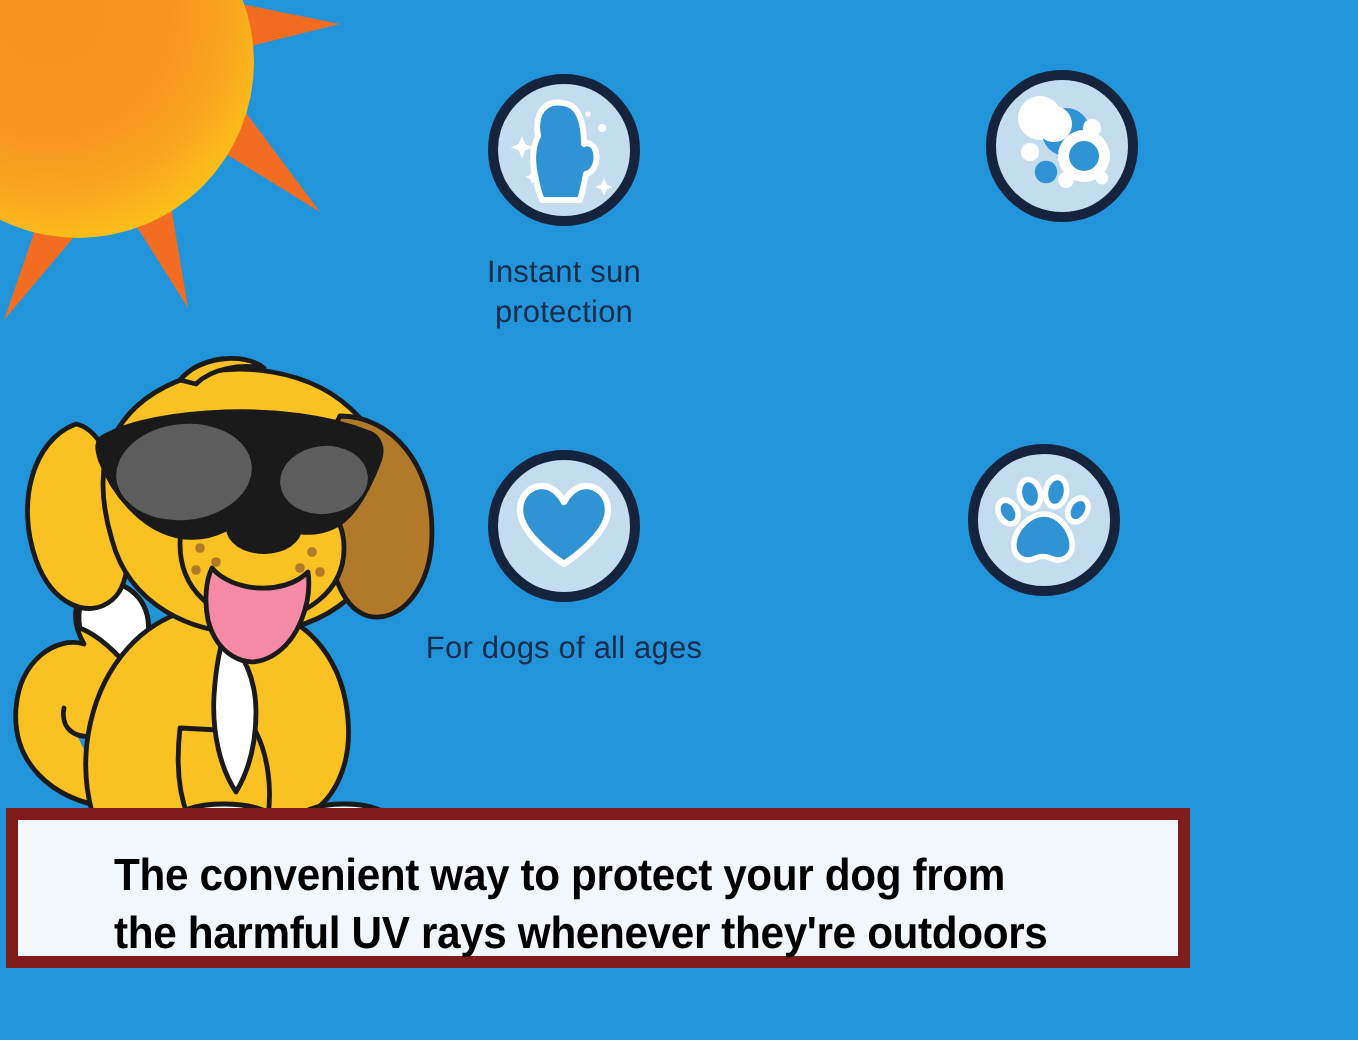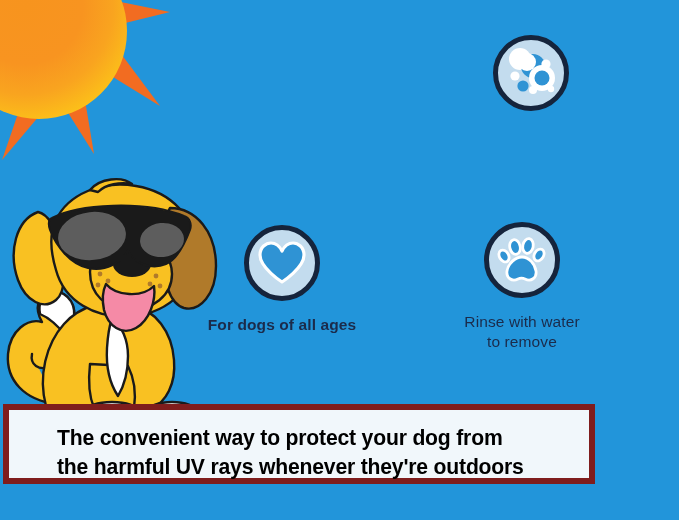--- a/index.html
+++ b/index.html
@@ -70,21 +70,21 @@
     margin-top: 14px;
     color: #1b2b4b;
     font-size: 15.5px;
     line-height: 1.30;
     letter-spacing: 0.1px;
     white-space: pre-line;
   }
 
   #feature-1 { left: 186px; top: 37px; width: 192px; }
   #feature-2 { left: 418px; top: 35px; width: 226px; }
-  #feature-3 { left: 186px; top: 225px; width: 192px; font-weight: bold; }
+  #feature-3 { left: 186px; top: 225px; width: 192px; }
   #feature-4 { left: 425px; top: 222px; width: 194px; }
 
   
   #banner {
     position: absolute;
     left: 3px;
     top: 404px;
     width: 592px;
     height: 80px;
     background: #f1f7fb;
@@ -178,20 +178,40 @@
                  C190,78 182,92 172,96 C158,102 140,96 134,82
                  C128,94 112,104 94,100 C76,96 62,78 56,62 C54,56 54,52 58,50 Z" fill="#1a1a1a" stroke="#1a1a1a" stroke-width="2"></path>
         <ellipse cx="98" cy="68" rx="34" ry="24" fill="#5d5d5d" stroke="none" transform="rotate(-6 98 68)"></ellipse>
         <ellipse cx="168" cy="72" rx="22" ry="17" fill="#5d5d5d" stroke="none" transform="rotate(-6 168 72)"></ellipse>
 
         <path d="M96,22 C106,10 128,8 138,16 C126,14 112,16 104,24 Z" fill="#f9c122"></path>
       </g>
     </svg>
   </div>
 
+  <div class="feature" id="feature-1">
+    <div class="badge">
+      <svg width="66" height="66" viewBox="0 0 66 66">
+        <g stroke="#ffffff" stroke-width="3" stroke-linejoin="round" fill="#2f93d4">
+          <path d="M24,11 C20,14 19,20 20,26 C17,32 17,40 19,48 C20,53 21,56 22,58
+                   L41,58 C42,55 43,50 44,45 C48,44 50,39 49,34 C48,30 45,29 43,30
+                   C43,24 42,17 39,13 C36,9 28,8 24,11 Z"></path>
+        </g>
+        <g fill="#ffffff" stroke="none">
+          <path d="M12,26 l1.6,4 4,1.6 -4,1.6 -1.6,4 -1.6,-4 -4,-1.6 4,-1.6 Z"></path>
+          <path d="M53,47 l1.3,3.2 3.2,1.3 -3.2,1.3 -1.3,3.2 -1.3,-3.2 -3.2,-1.3 3.2,-1.3 Z"></path>
+          <path d="M17,43 l1,2.5 2.5,1 -2.5,1 -1,2.5 -1,-2.5 -2.5,-1 2.5,-1 Z"></path>
+          <circle cx="52" cy="22" r="2"></circle>
+          <circle cx="45" cy="15" r="1.3"></circle>
+        </g>
+      </svg>
+    </div>
+    <div class="feature-label">Instant sun
+protection</div>
+  </div>
 
   <div class="feature" id="feature-2">
     <div class="badge">
       <svg width="66" height="66" viewBox="0 0 66 66">
         <g stroke="none">
           <circle cx="22" cy="19" r="11" fill="#ffffff"></circle>
           <circle cx="35" cy="26" r="12" fill="#2f93d4"></circle>
           <circle cx="29" cy="22" r="9" fill="#ffffff"></circle>
           <circle cx="44" cy="38" r="13" fill="#ffffff"></circle>
           <circle cx="44" cy="38" r="7.5" fill="#2f93d4"></circle>
@@ -221,22 +241,20 @@
         <g fill="#2f93d4" stroke="#ffffff" stroke-width="2.8" stroke-linejoin="round">
           <ellipse cx="26" cy="20" rx="5.2" ry="7.4" transform="rotate(-13 26 20)"></ellipse>
           <ellipse cx="39" cy="19" rx="5.2" ry="7.4" transform="rotate(11 39 19)"></ellipse>
           <ellipse cx="15" cy="29" rx="4.6" ry="6.3" transform="rotate(-30 15 29)"></ellipse>
           <ellipse cx="50" cy="28" rx="4.6" ry="6.3" transform="rotate(30 50 28)"></ellipse>
           <path d="M33,30 C40,30 46,37 47,44 C48,51 42,55 36,52 C34,51 31,51 29,52
                    C23,55 17,51 18,44 C19,37 26,30 33,30 Z"></path>
         </g>
       </svg>
     </div>
-    <div class="feature-label">Rinse with water
-to remove</div>
   </div>
 
   <div id="banner">
     <div class="banner-text">The convenient way to protect your dog from
 the harmful UV rays whenever they're outdoors</div>
   </div>
 
 </div>
 
 </body></html>

